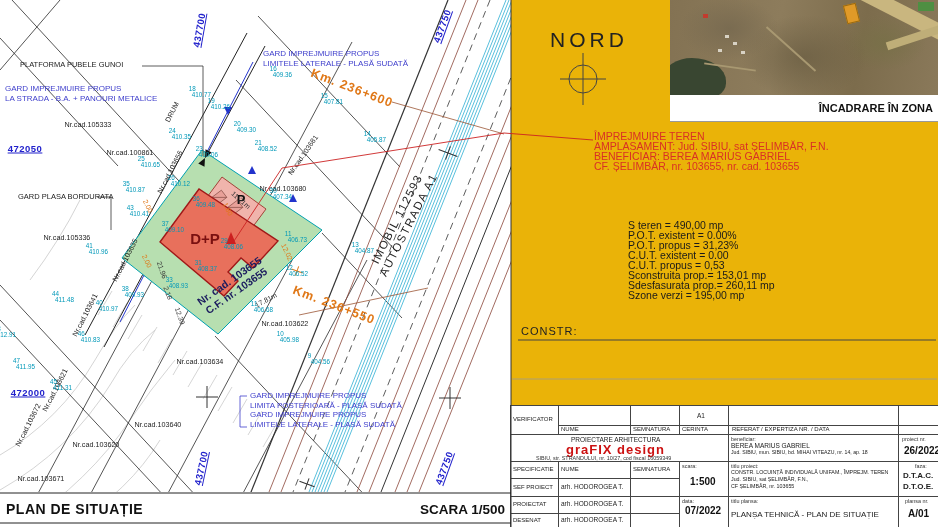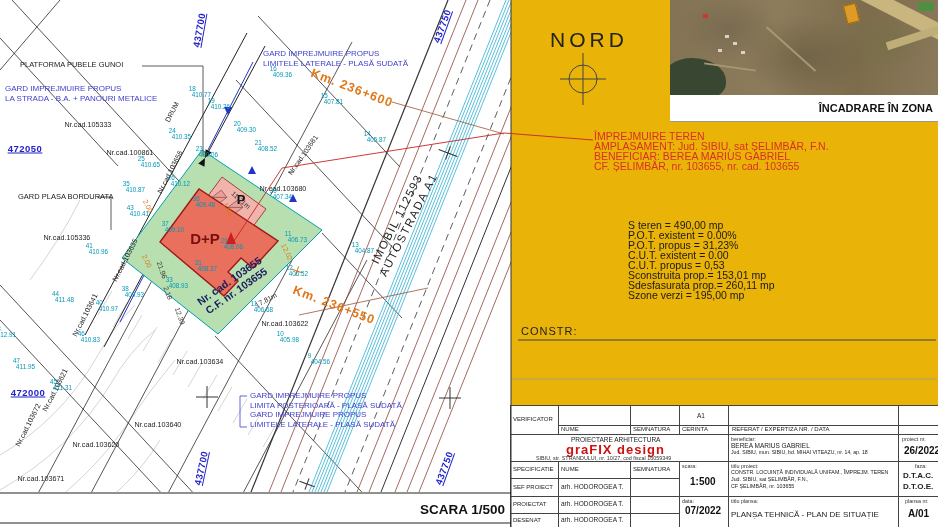--- a/index.html
+++ b/index.html
@@ -236,20 +236,21 @@
     <div class="plbl parcel-label" style="left:233px;top:286px;transform:translate(-50%,-50%) rotate(-35deg);">
       <div>Nr. cad. 103655</div>
         <div>C.F. nr. 103655</div>
     </div>
     <div class="plbl hwy-label" style="left:403px;top:222px;transform:translate(-50%,-50%) rotate(-63deg);">
       <div>IMOBIL 112593</div>
         <div>AUTOSTRADA A1</div>
     </div>
     <div class="plbl bmain" style="left:205px;top:238px;">D+P</div>
     <div class="plbl bannex" style="left:241px;top:199px;">P</div>
+    <div class="abs plan-title" style="left:6px;top:501px;">PLAN DE SITUAȚIE</div>
     <div class="abs plan-scale" style="left:420px;top:502px;">SCARA 1/500</div>
   <div class="plbl note" style="left: 5px; top: 84px;">
         <div>GARD IMPREJMUIRE PROPUS</div>
         <div>LA STRADA - B.A. + PANOURI METALICE</div>
       </div>
       <div class="plbl note" style="left: 263px; top: 49px;">
         <div>GARD IMPREJMUIRE PROPUS</div>
         <div>LIMITELE LATERALE - PLASĂ SUDATĂ</div>
       </div>
       <div class="plbl note" style="left: 250px; top: 391px;">

